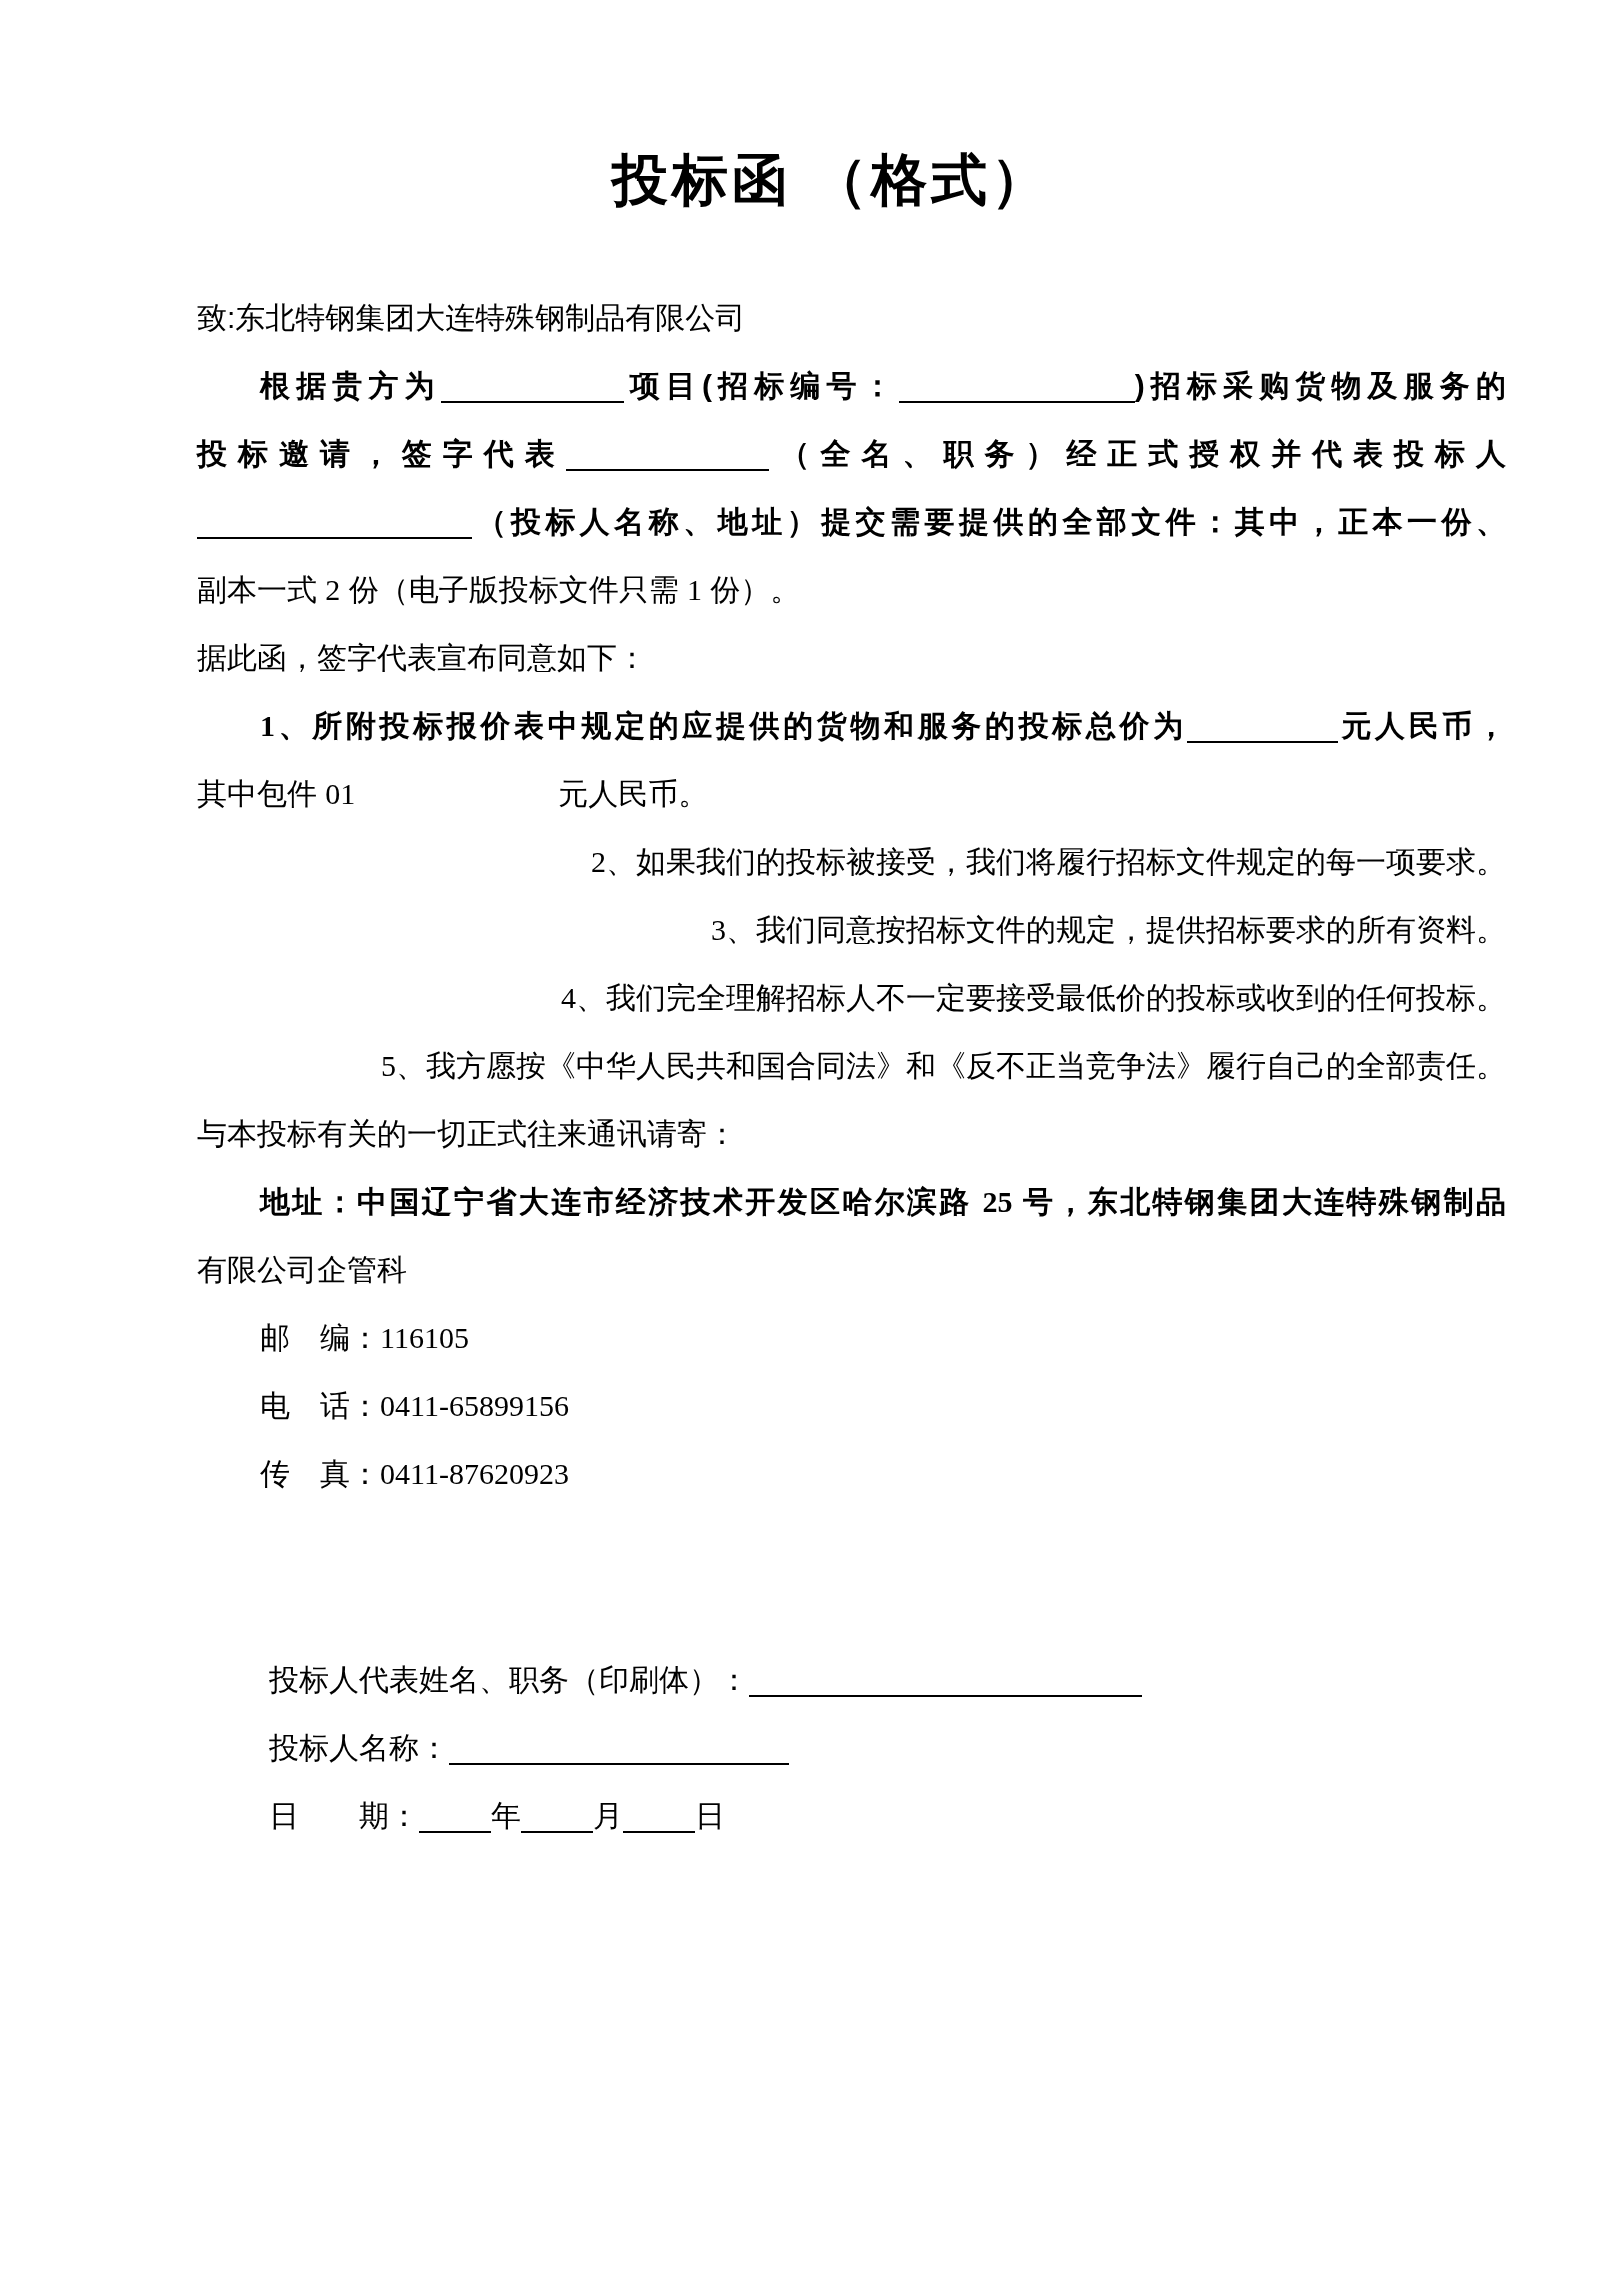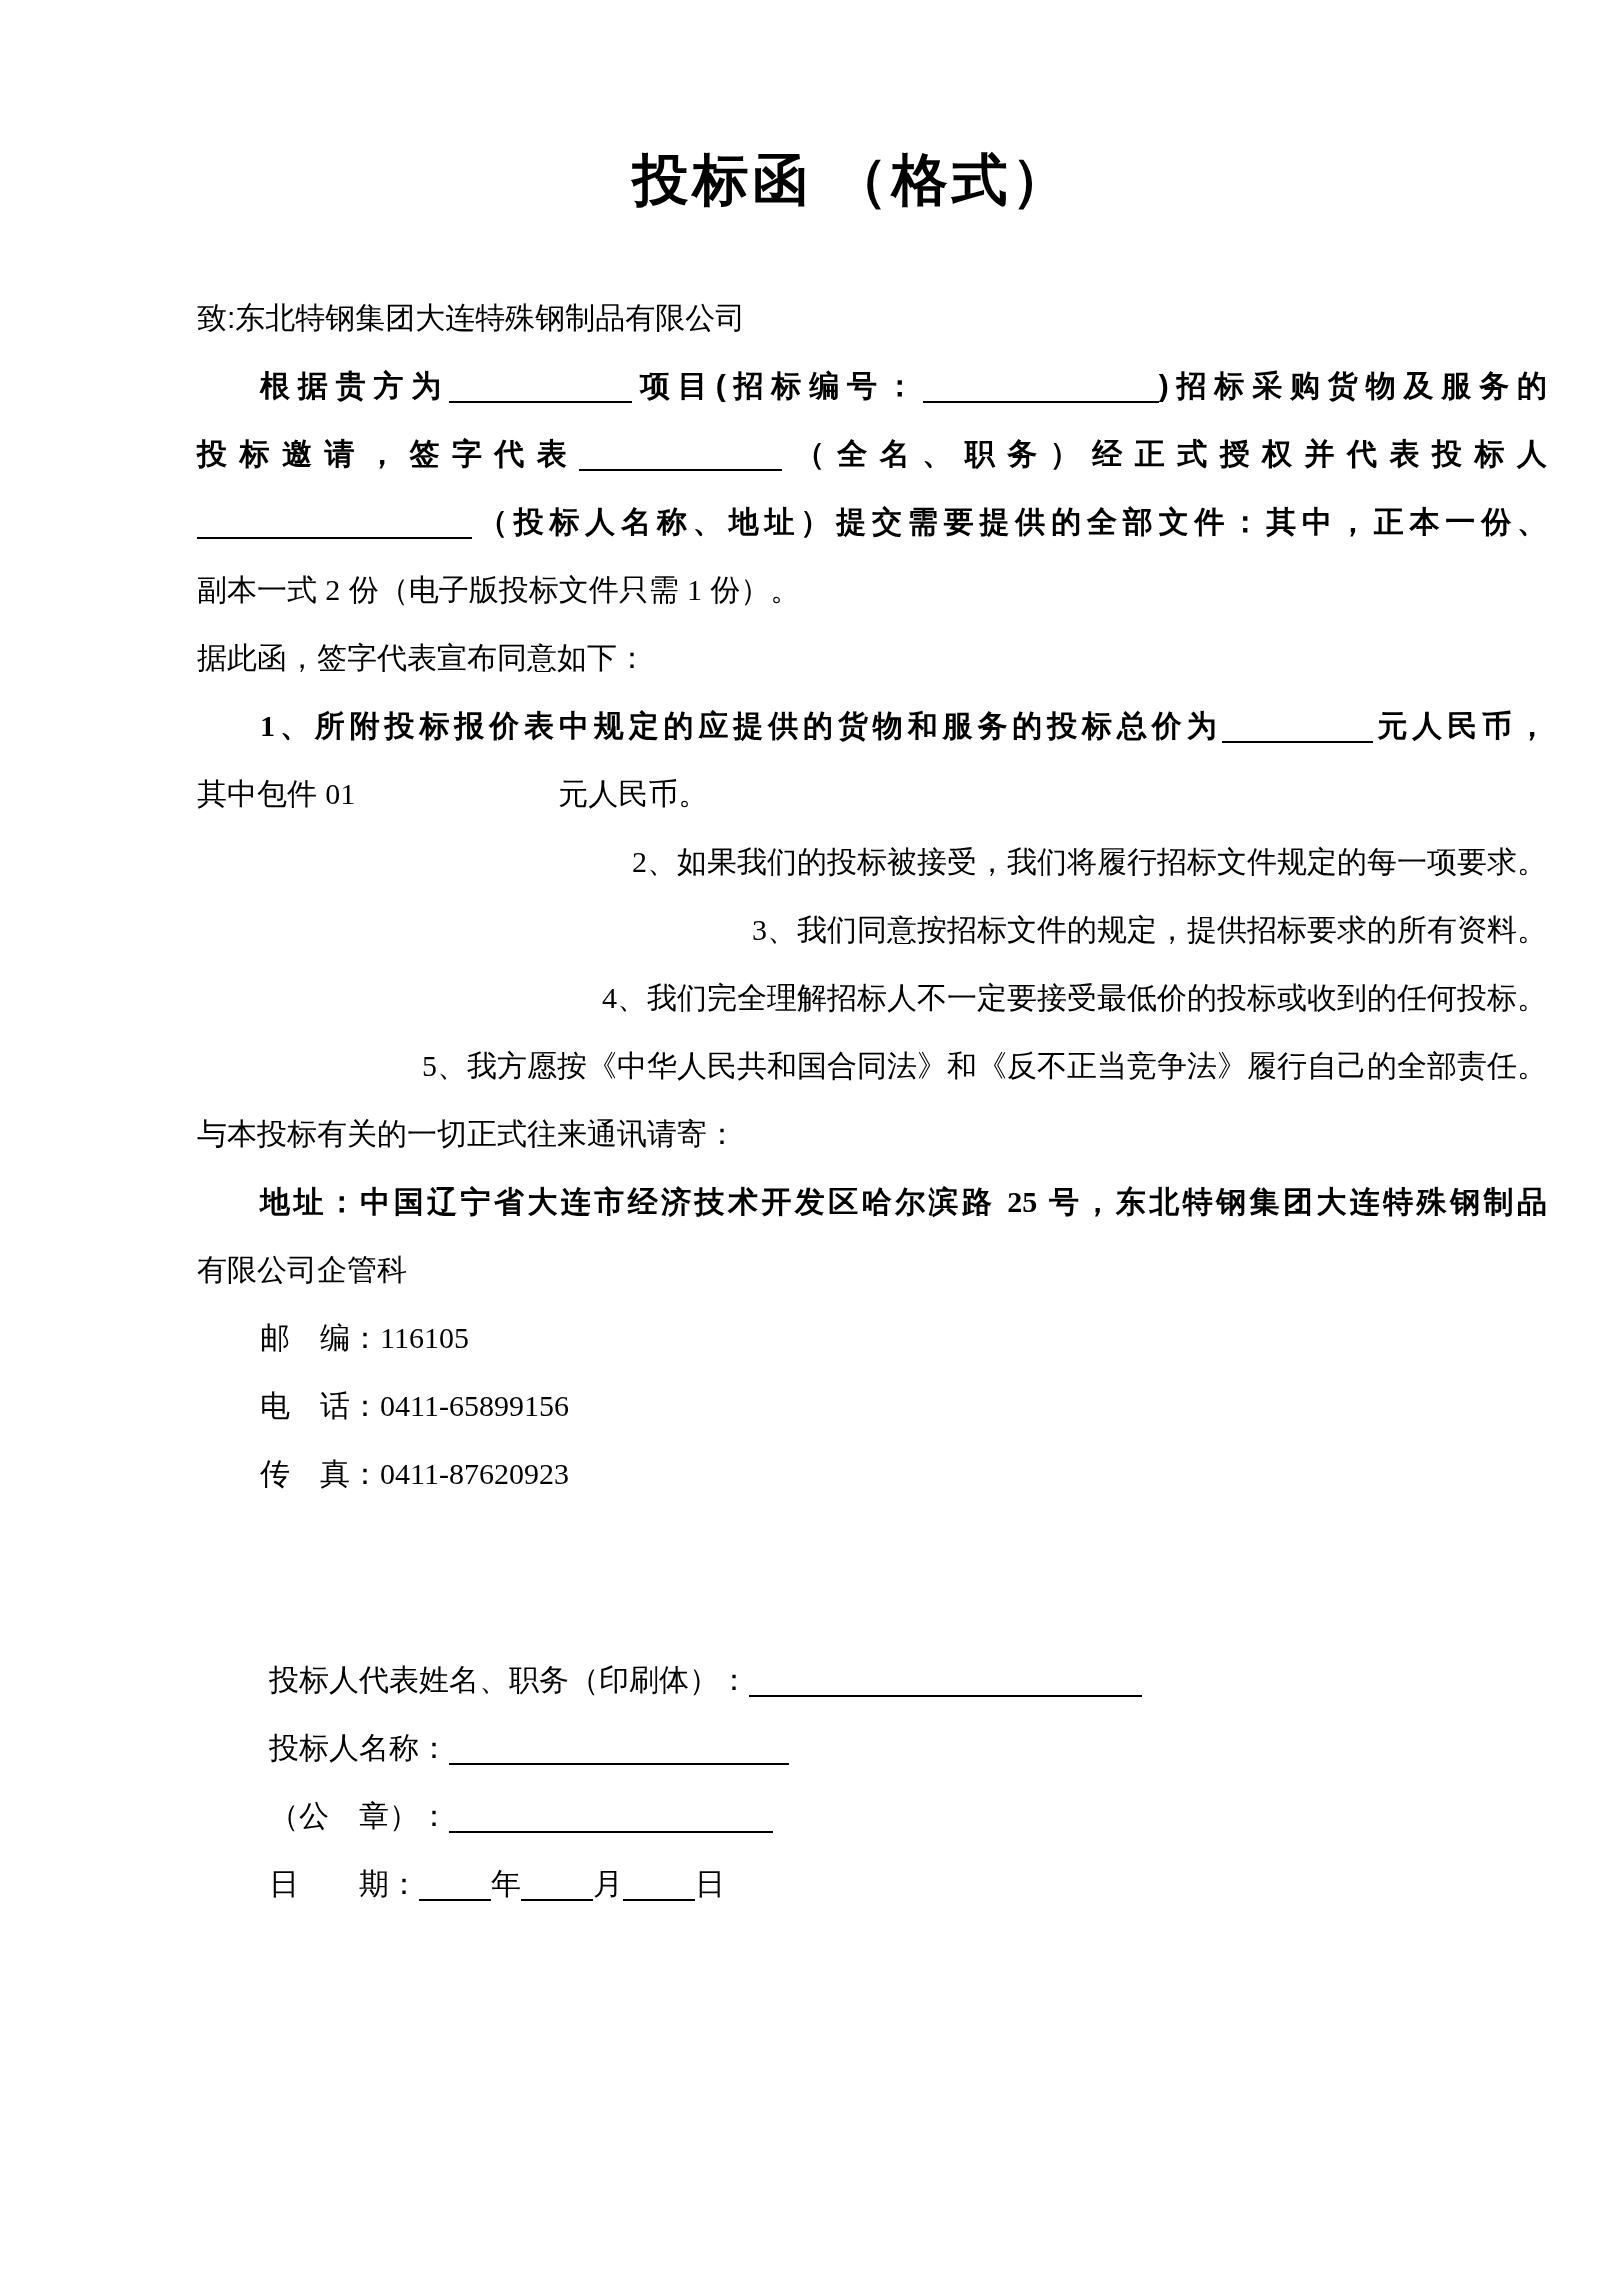--- a/index.html
+++ b/index.html
@@ -2,21 +2,21 @@
 <html style="font-size:10.5px"><head>
 <meta charset="utf-8">
 <style>
   html, body { margin: 0; padding: 0; background: #ffffff; }
   .page {
     position: relative;
     width: 1623px;
     height: 2295px;
     background: #ffffff;
     box-sizing: border-box;
-    padding: 0 76px 0 157px;
+    padding: 0 117px 0 157px;
     color: #000;
     font-family: "Liberation Sans", sans-serif;
     font-size: 30px;
     overflow: hidden;
   }
   .title {
     margin-top: 134px;
     height: 92px;
     line-height: 92px;
     text-align: center;
@@ -136,21 +136,18 @@
   </div>
 
   <div class="footer-block">
     <div class="line ind-footer">
       <span>投标人代表姓名、职务（印刷体）：</span><span class="bl w600"></span>
     </div>
     <div class="line ind-footer">
       <span>投标人名称：</span><span class="bl w520"></span>
     </div>
     <div class="line ind-footer">
-      <span>（公　章）：</span><span class="bl w495"></span>
-    </div>
-    <div class="line ind-footer">
       <span>日　　期：</span><span class="bl w110"></span><span>年</span><span class="bl w110"></span><span>月</span><span class="bl w110"></span><span>日</span>
     </div>
   </div>
 
 </div>
 
 
 </body></html>

